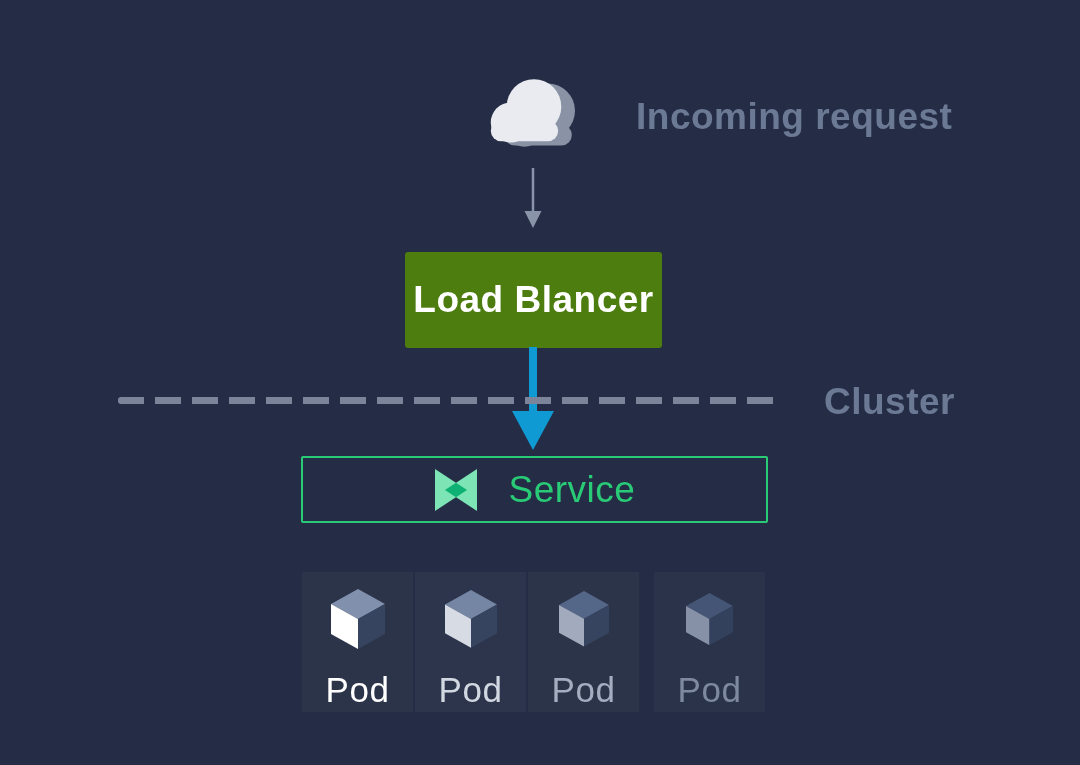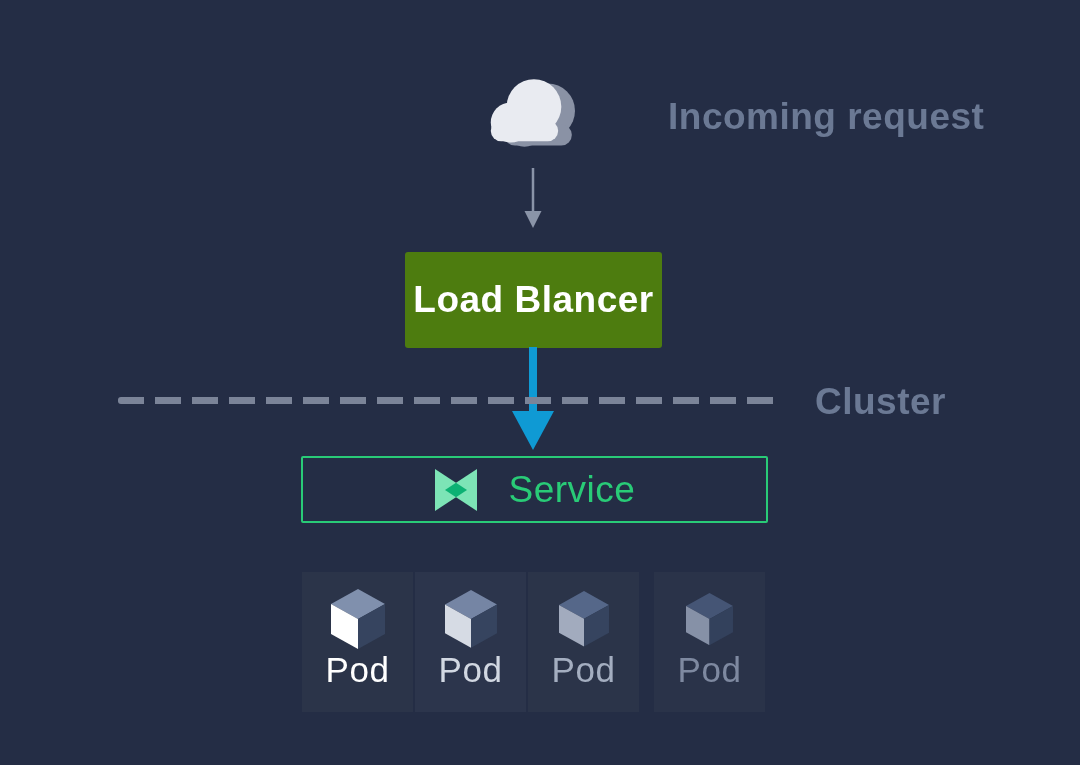--- a/index.html
+++ b/index.html
@@ -16,21 +16,20 @@
 
   .abs { position: absolute; }
 
   
   .cloud-svg { left: 482px; top: 74px; }
   .incoming-label {
     left: 636px; top: 96px;
     font-size: 37px; font-weight: 600; letter-spacing: 0.5px;
     color: #6b7994;
     white-space: nowrap;
-    margin-left: 32px;
   }
 
   
   .small-arrow-svg { left: 521px; top: 164px; }
 
   
   .lb-box {
     left: 405px; top: 252px; width: 257px; height: 96px;
     background: #1e86bb;
     border-radius: 3px;
@@ -84,21 +83,21 @@
   .pod-tile.last { margin-left: 15px; }
   .pod-cube-area {
     height: 62px;
     display: flex; align-items: center; justify-content: center;
   }
   .cube-1 { width: 54px; }
   .cube-2 { width: 52px; }
   .cube-3 { width: 50px; }
   .cube-4 { width: 47px; }
   .pod-label {
-    margin-top: 0;
+    margin-top: 20px;
     font-size: 35px; font-weight: 500; letter-spacing: 0.5px;
   }
 </style>
 </head>
 <body>
 
 <div class="stage" style="background: rgb(36, 45, 69);">
 
   <svg class="abs cloud-svg" width="106" height="80" viewBox="0 0 100 76">
     <g transform="translate(13,4)">
@@ -123,21 +122,21 @@
   <div class="abs lb-box" style="background: #4d7c0f;">
     <span class="lb-label" style="color: rgb(255, 255, 255);">Load Blancer</span>
   </div>
 
   <svg class="abs blue-arrow-svg" width="48" height="104" viewBox="0 0 48 104">
     <rect x="20" y="0" width="8" height="68" fill="#0f9ad4"></rect>
     <polygon points="24,103 3,64 45,64" fill="#0f9ad4"></polygon>
   </svg>
 
   <div class="abs dashed-line"></div>
-  <div class="abs cluster-label" style="color: rgb(107, 121, 148);">Cluster</div>
+  <div class="abs cluster-label" style="color: rgb(107, 121, 148); margin-left: 9px;">Cluster</div>
 
   <div class="abs service-box" style="border-color: rgb(41, 203, 119);">
     <svg width="44" height="46" viewBox="0 0 44 46">
       <polygon points="1,2 1,44 33,23" fill="#7de4b6"></polygon>
       <polygon points="43,2 43,44 11,23" fill="#7de4b6"></polygon>
       <polygon points="22,15.8 33,23 22,30.2 11,23" fill="#0cb173"></polygon>
     </svg>
     <span class="service-label" style="color: rgb(41, 203, 119);">Service</span>
   </div>
 

